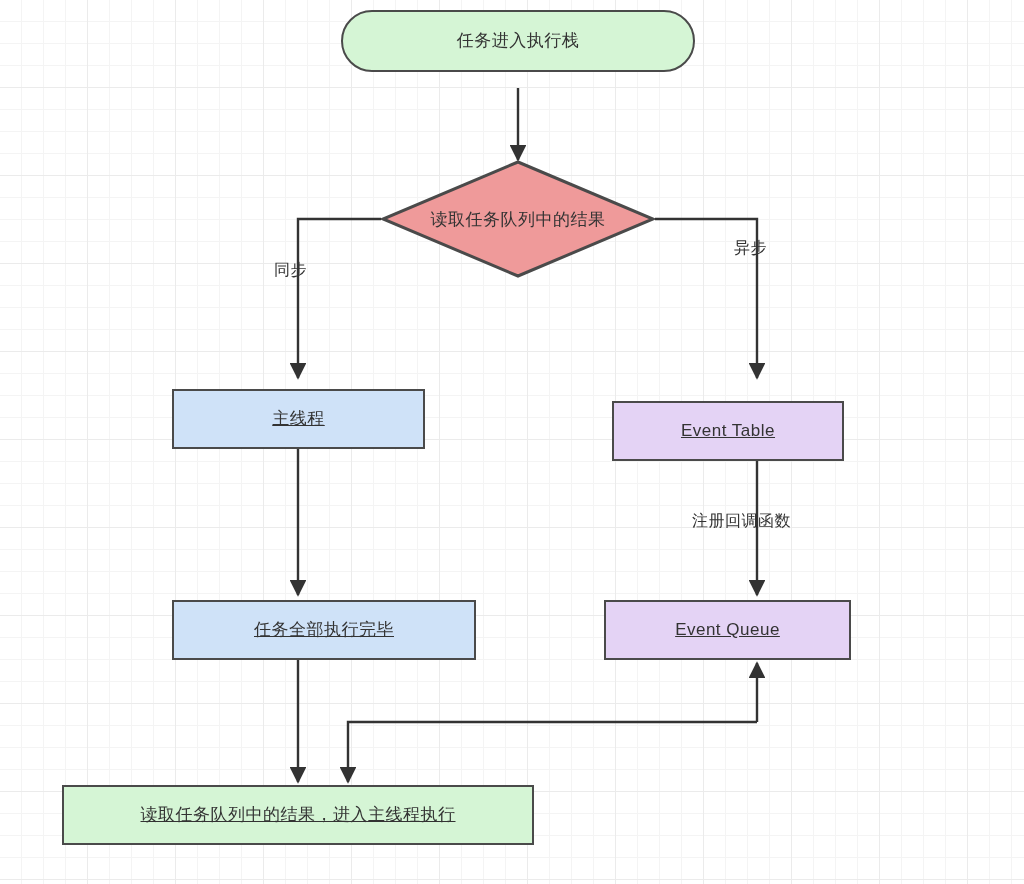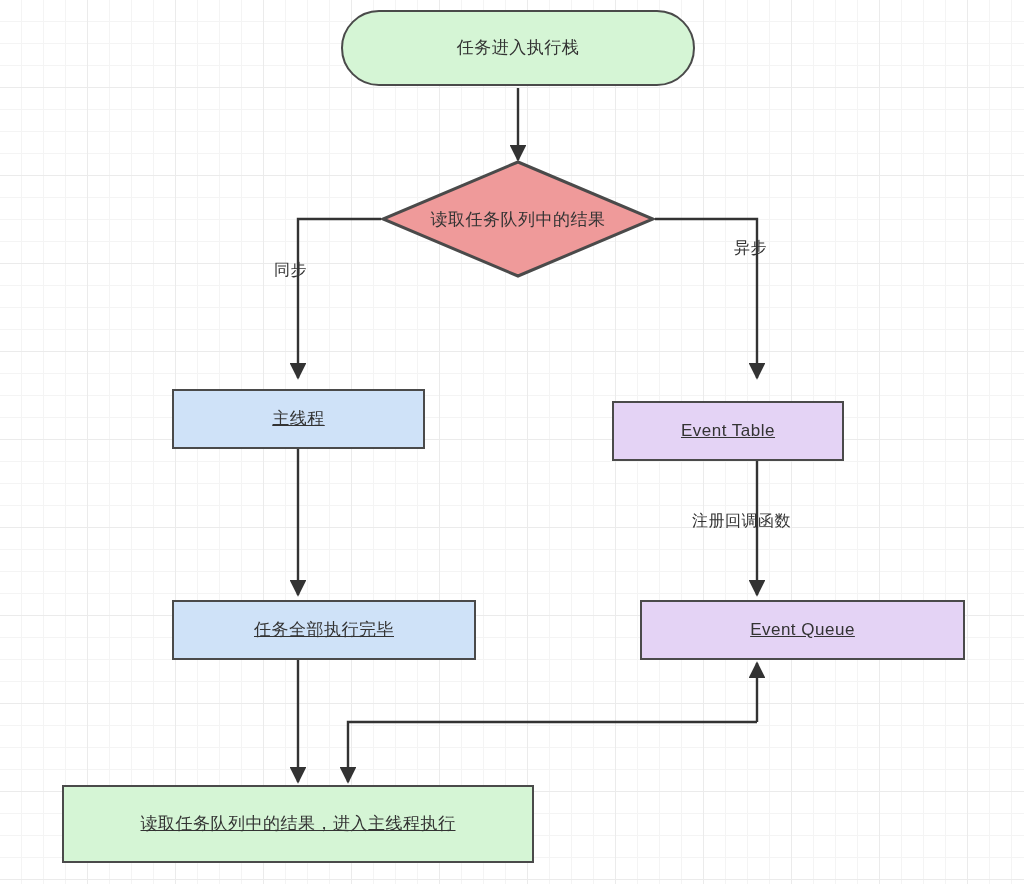--- a/index.html
+++ b/index.html
@@ -107,21 +107,21 @@
 
     <path d="M 757 449 L 757 595" fill="none" stroke="#333333" stroke-width="2.4" marker-end="url(#arrow)"></path>
 
     <path d="M 298 660 L 298 782" fill="none" stroke="#333333" stroke-width="2.4" marker-end="url(#arrow)"></path>
 
     <path d="M 348 782 L 348 722 L 757 722" fill="none" stroke="#333333" stroke-width="2.4" marker-start="url(#arrow)"></path>
 
     <path d="M 757 722 L 757 663" fill="none" stroke="#333333" stroke-width="2.4" marker-end="url(#arrow)"></path>
   </svg>
 
-  <div class="node node-stadium" style="left:341px; top:10px; width:354px; height:76px; background:#d5f5d5;">
+  <div class="node node-stadium" style="left:341px; top:10px; width:354px; height:62px; background:#d5f5d5;">
     <span>任务进入执行栈</span>
   </div>
 
   <div class="node-diamond-wrap" style="left:381px; top:160px; width:274px; height:118px;">
     <svg class="node-diamond-shape" viewBox="0 0 274 118" xmlns="http://www.w3.org/2000/svg" preserveAspectRatio="none">
       <polygon points="137,2 272,59 137,116 2,59" fill="#ef9a9a" stroke="#4a4a4a" stroke-width="3"></polygon>
     </svg>
     <span class="node-diamond-label">读取任务队列中的结果</span>
   </div>
 
@@ -130,25 +130,25 @@
   </div>
 
   <div class="node node-rect" style="left:612px; top:401px; width:232px; height:60px; background:#e4d3f5;">
     <span>Event Table</span>
   </div>
 
   <div class="node node-rect" style="left:172px; top:600px; width:304px; height:60px; background:#cfe2f8;">
     <span>任务全部执行完毕</span>
   </div>
 
-  <div class="node node-rect" style="left:640px; top:600px; width:325px; height:60px; background:#e4d3f5;">
+  <div class="node node-rect" style="left:604px; top:600px; width:247px; height:60px; background:#e4d3f5;">
     <span>Event Queue</span>
   </div>
 
-  <div class="node node-rect" style="left:62px; top:785px; width:472px; height:78px; background:#d5f5d5;">
+  <div class="node node-rect" style="left:62px; top:785px; width:472px; height:60px; background:#d5f5d5;">
     <span>读取任务队列中的结果，进入主线程执行</span>
   </div>
 
   <div class="edge-label" style="left:274px; top:260px;">同步</div>
 
   <div class="edge-label" style="left:734px; top:238px;">异步</div>
 
   <div class="edge-label" style="left:692px; top:511px;">注册回调函数</div>
 
 </div>

